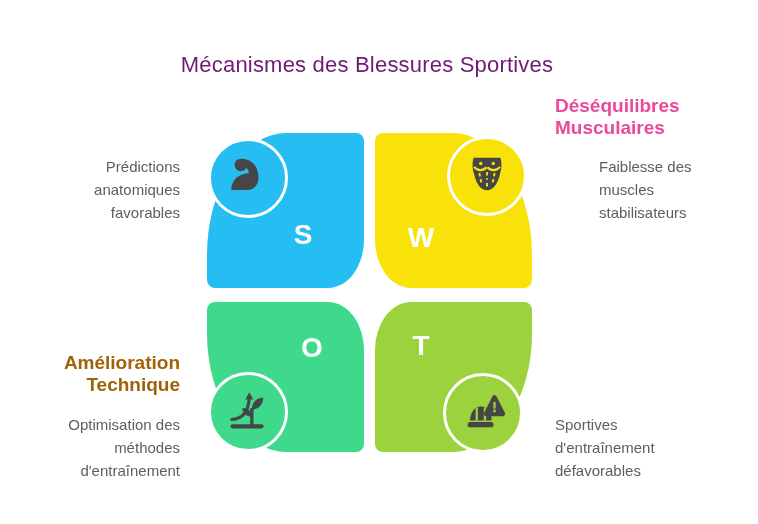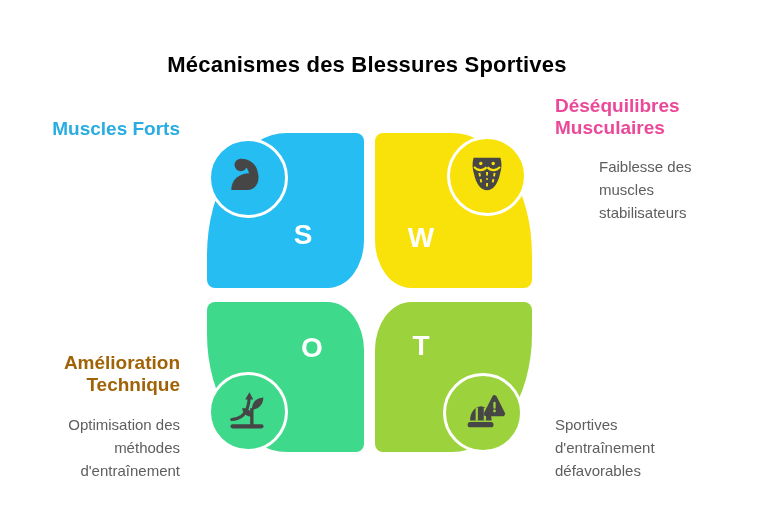--- a/index.html
+++ b/index.html
@@ -3,21 +3,21 @@
 <meta charset="utf-8">
 <style>
   html,body{margin:0;padding:0;}
   body{
     width:758px;height:524px;background:#ffffff;position:relative;overflow:hidden;
     font-family:"Liberation Sans", sans-serif;
   }
   .stage{position:absolute;inset:0;}
   .title{
     position:absolute;left:367px;top:52px;transform:translateX(-50%);
-    font-size:22px;font-weight:700;color:#000000;white-space:nowrap;letter-spacing:.2px;
+    font-size:22px;font-weight:400;color:#701a75;white-space:nowrap;letter-spacing:.2px;
   }
   .petal{position:absolute;}
   .petal.s{left:207px;top:133px;width:157px;height:155px;background:#26BDF2;
     border-radius:80px 8px 36px 8px / 122px 8px 48px 8px;}
   .petal.w{left:375px;top:133px;width:157px;height:155px;background:#F9E20A;
     border-radius:8px 80px 8px 36px / 8px 122px 8px 48px;}
   .petal.o{left:207px;top:302px;width:157px;height:150px;background:#3FD98C;
     border-radius:8px 36px 8px 80px / 8px 48px 8px 118px;}
   .petal.t{left:375px;top:302px;width:157px;height:150px;background:#9CD23B;
     border-radius:36px 8px 80px 8px / 48px 8px 118px 8px;}
@@ -115,21 +115,23 @@
         <path d="M10.5 34 C10.5 25 15.5 19.5 21.75 19 C28 19.5 33 25 33 34 Z" fill="#464646"></path>
         <line x1="17.5" y1="20.5" x2="17.5" y2="34" stroke="#9CD23B" stroke-width="2.4"></line>
         <line x1="26" y1="20.5" x2="26" y2="34" stroke="#9CD23B" stroke-width="2.4"></line>
         <polygon points="36,10 44.6,27 27.4,27" fill="#464646" stroke="#464646" stroke-width="5" stroke-linejoin="round"></polygon>
         <line x1="36" y1="15.5" x2="36" y2="20.5" stroke="#9CD23B" stroke-width="2.4" stroke-linecap="round"></line>
         <circle cx="36" cy="24" r="1.5" fill="#9CD23B"></circle>
       </svg>
     </span>
   </div>
 
-  <div class="label left heading s pos-s-h">Muscles Forts</div>
+  <div class="label left desc pos-s-d">Prédictions
+anatomiques
+favorables</div>
 
   <div class="label right heading w pos-w-h">Déséquilibres
 Musculaires</div>
   <div class="label right desc pos-w-d">Faiblesse des
 muscles
 stabilisateurs</div>
 
   <div class="label left heading o pos-o-h">Amélioration
 Technique</div>
   <div class="label left desc pos-o-d">Optimisation des

